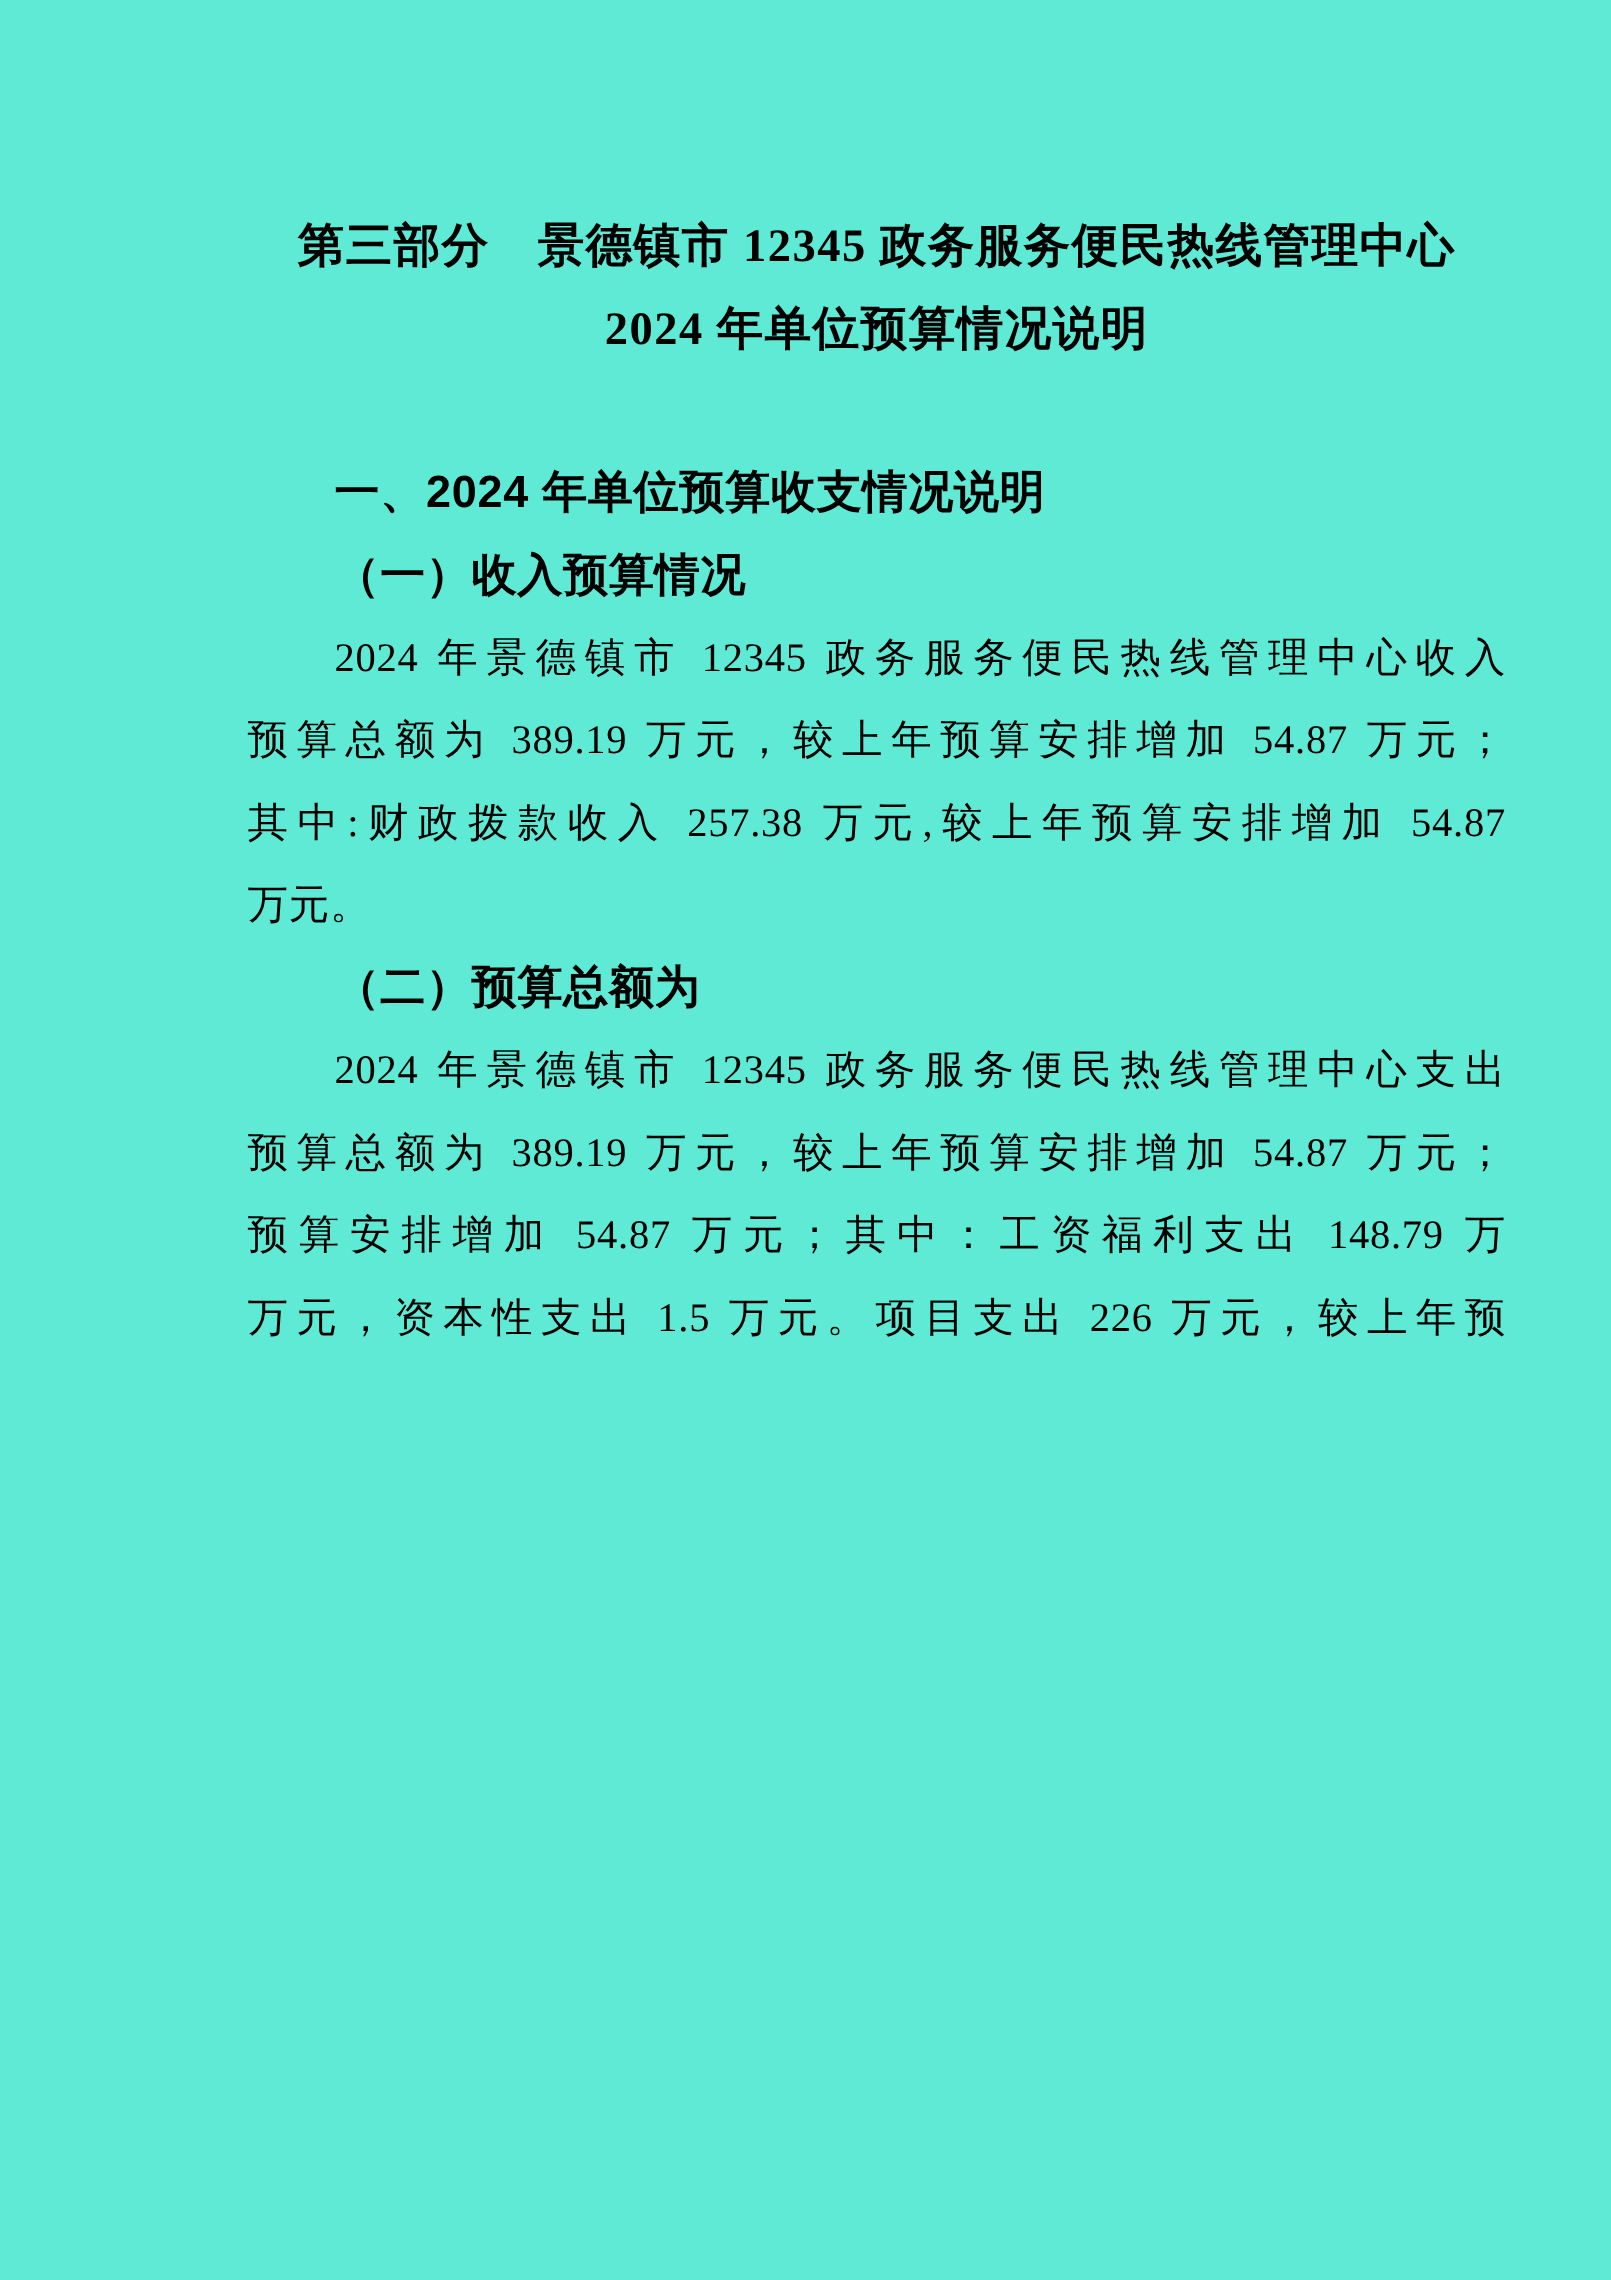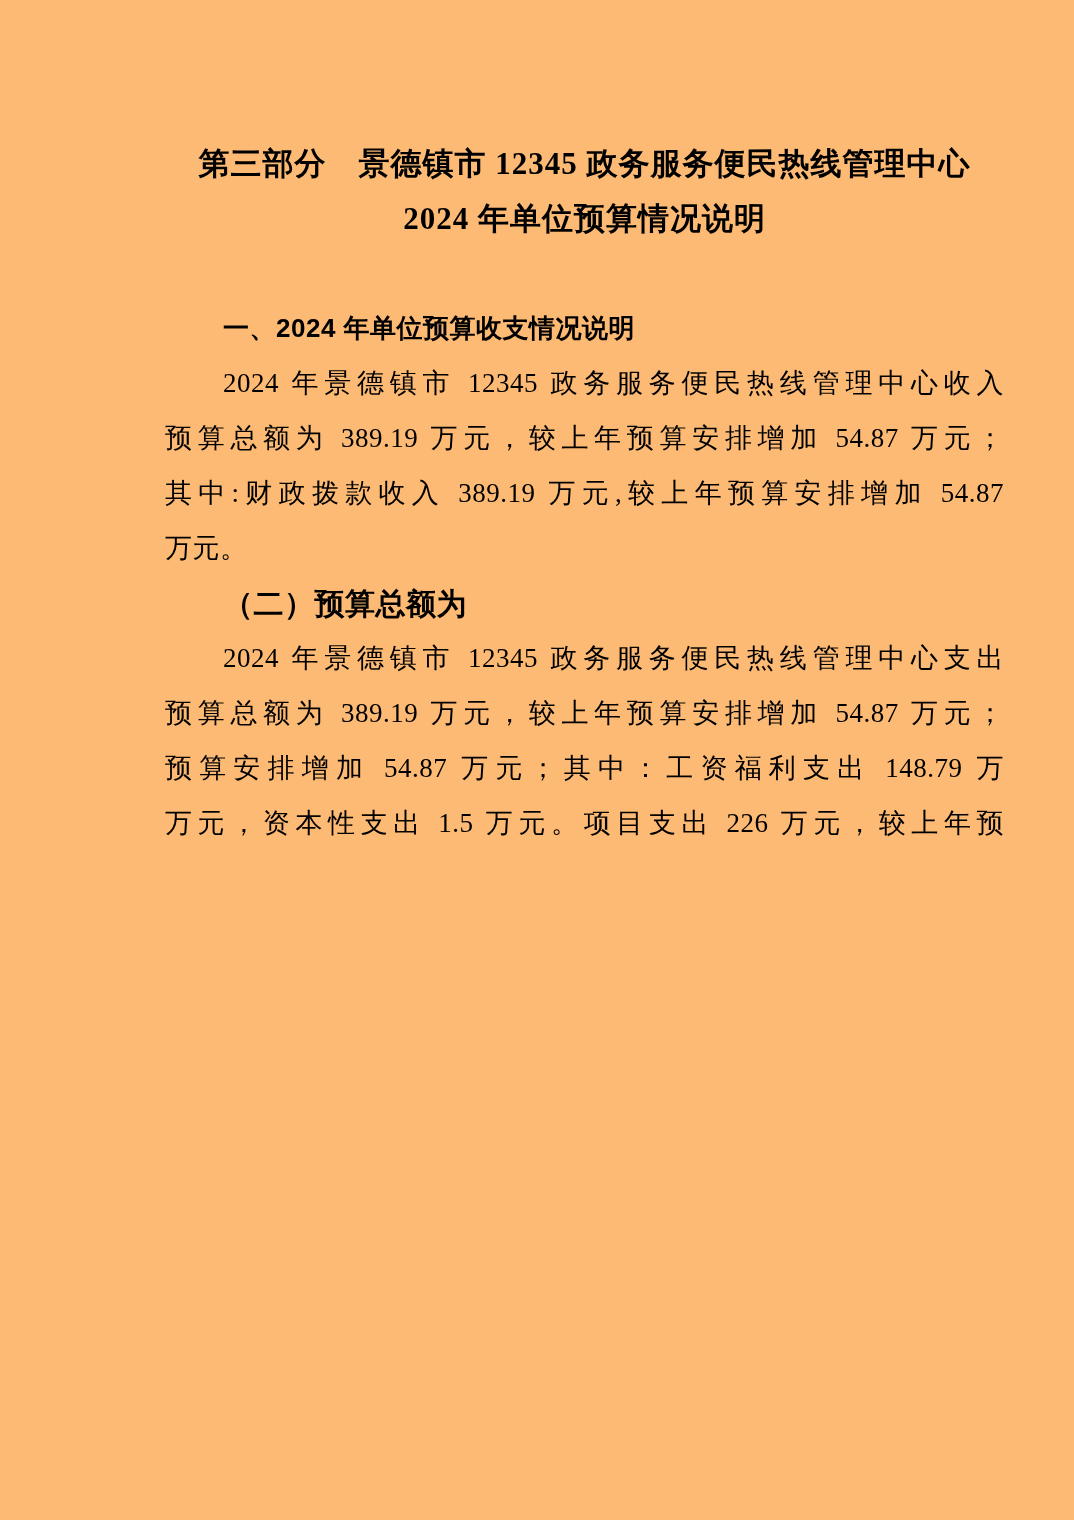--- a/index.html
+++ b/index.html
@@ -11,21 +11,21 @@
     background: #ffffff;
     color: #000000;
     font-family: "Liberation Serif", "DejaVu Serif", serif;
     -webkit-font-smoothing: antialiased;
   }
   .page {
     position: relative;
     width: 1074px;
     height: 1520px;
     box-sizing: border-box;
-    background: #fdba74;
+    background: #5eead4;
     padding: 136px 70px 0 165px;
     overflow: hidden;
   }
 
   
   .line {
     font-size: 27px;
     line-height: 55px;
     letter-spacing: 0.5px;
     text-align: justify;
@@ -46,21 +46,21 @@
     line-height: 55px;
     letter-spacing: 1px;
     text-align: center;
     text-align-last: center;
   }
 
   
   .line.h1 {
     font-family: "Liberation Sans", "DejaVu Sans", sans-serif; 
     font-weight: 700;
-    font-size: 26px;
+    font-size: 30px;
   }
   .line.h2 {
     font-weight: 700;
     font-size: 30px;
   }
 
   .spacer {
     height: 55px;
   }
 
@@ -75,24 +75,25 @@
 
   <div>
     <div class="title-line">第三部分　景德镇市 12345 政务服务便民热线管理中心</div>
     <div class="title-line">2024 年单位预算情况说明</div>
   </div>
 
   <div class="spacer"></div>
 
   <div id="doc-content">
       <div class="line indent last h1">一、2024 年单位预算收支情况说明</div>
+      <div class="line indent last h2">（一）收入预算情况</div>
       <div class="para">
         <div class="line indent">2024 年景德镇市 12345 政务服务便民热线管理中心收入</div>
         <div class="line">预算总额为 389.19 万元，较上年预算安排增加 54.87 万元；</div>
-        <div class="line">其中:财政拨款收入 389.19 万元,较上年预算安排增加 54.87</div>
+        <div class="line">其中:财政拨款收入 257.38 万元,较上年预算安排增加 54.87</div>
         <div class="line last">万元。</div>
       </div>
       <div class="line indent last h2">（二）预算总额为</div>
       <div class="para">
         <div class="line indent">2024 年景德镇市 12345 政务服务便民热线管理中心支出</div>
         <div class="line">预算总额为 389.19 万元，较上年预算安排增加 54.87 万元；</div>
       </div>
       <div class="para">
         <div class="line">预算安排增加 54.87 万元；其中：工资福利支出 148.79 万</div>
         <div class="line">万元，资本性支出 1.5 万元。项目支出 226 万元，较上年预</div>

